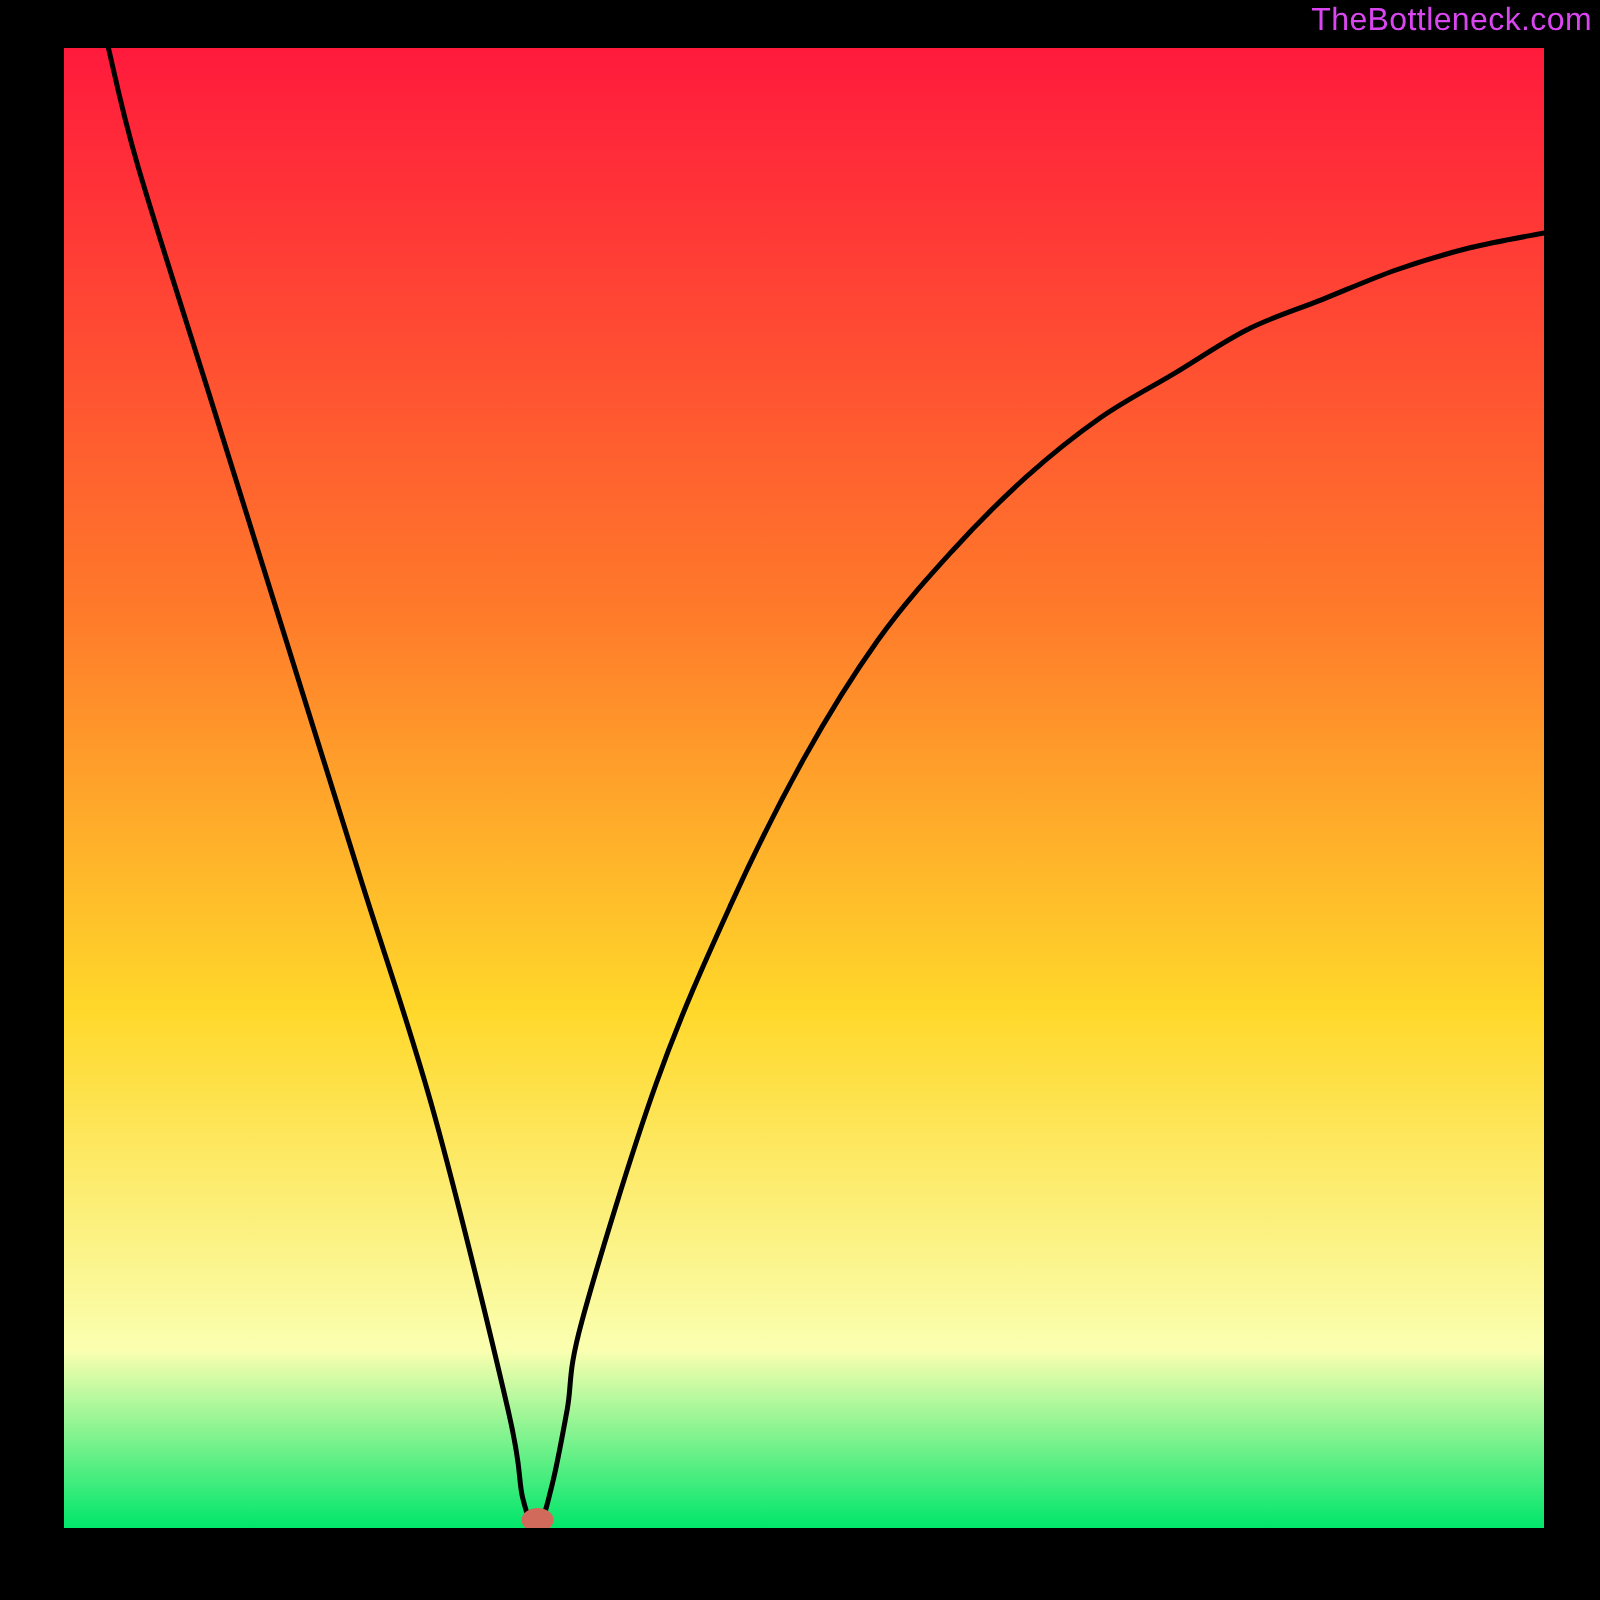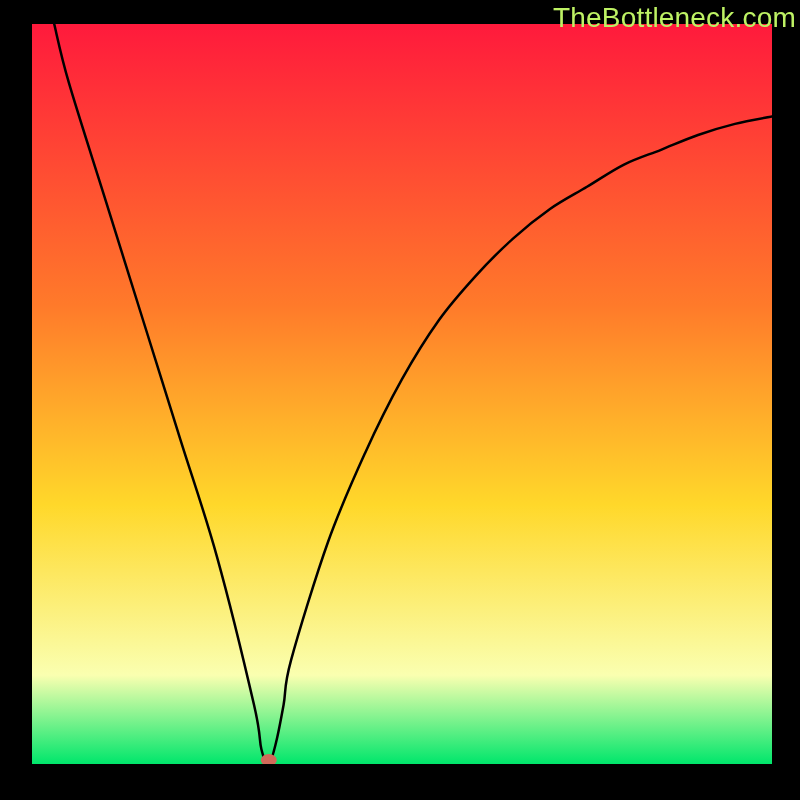--- a/index.html
+++ b/index.html
@@ -24,22 +24,22 @@
     left: 0;
     top: 0;
     width: 740px;
     height: 740px;
     overflow: hidden;
   }
   .attribution {
     position: absolute;
     top: 2px;
     right: 4px;
-    color: #bef264;
-    font-size: 28px;
+    color: #d946ef;
+    font-size: 16px;
     font-weight: 500;
     letter-spacing: 0.2px;
   }
   svg {
     display: block;
   }
 </style>
 </head>
 <body>
 

